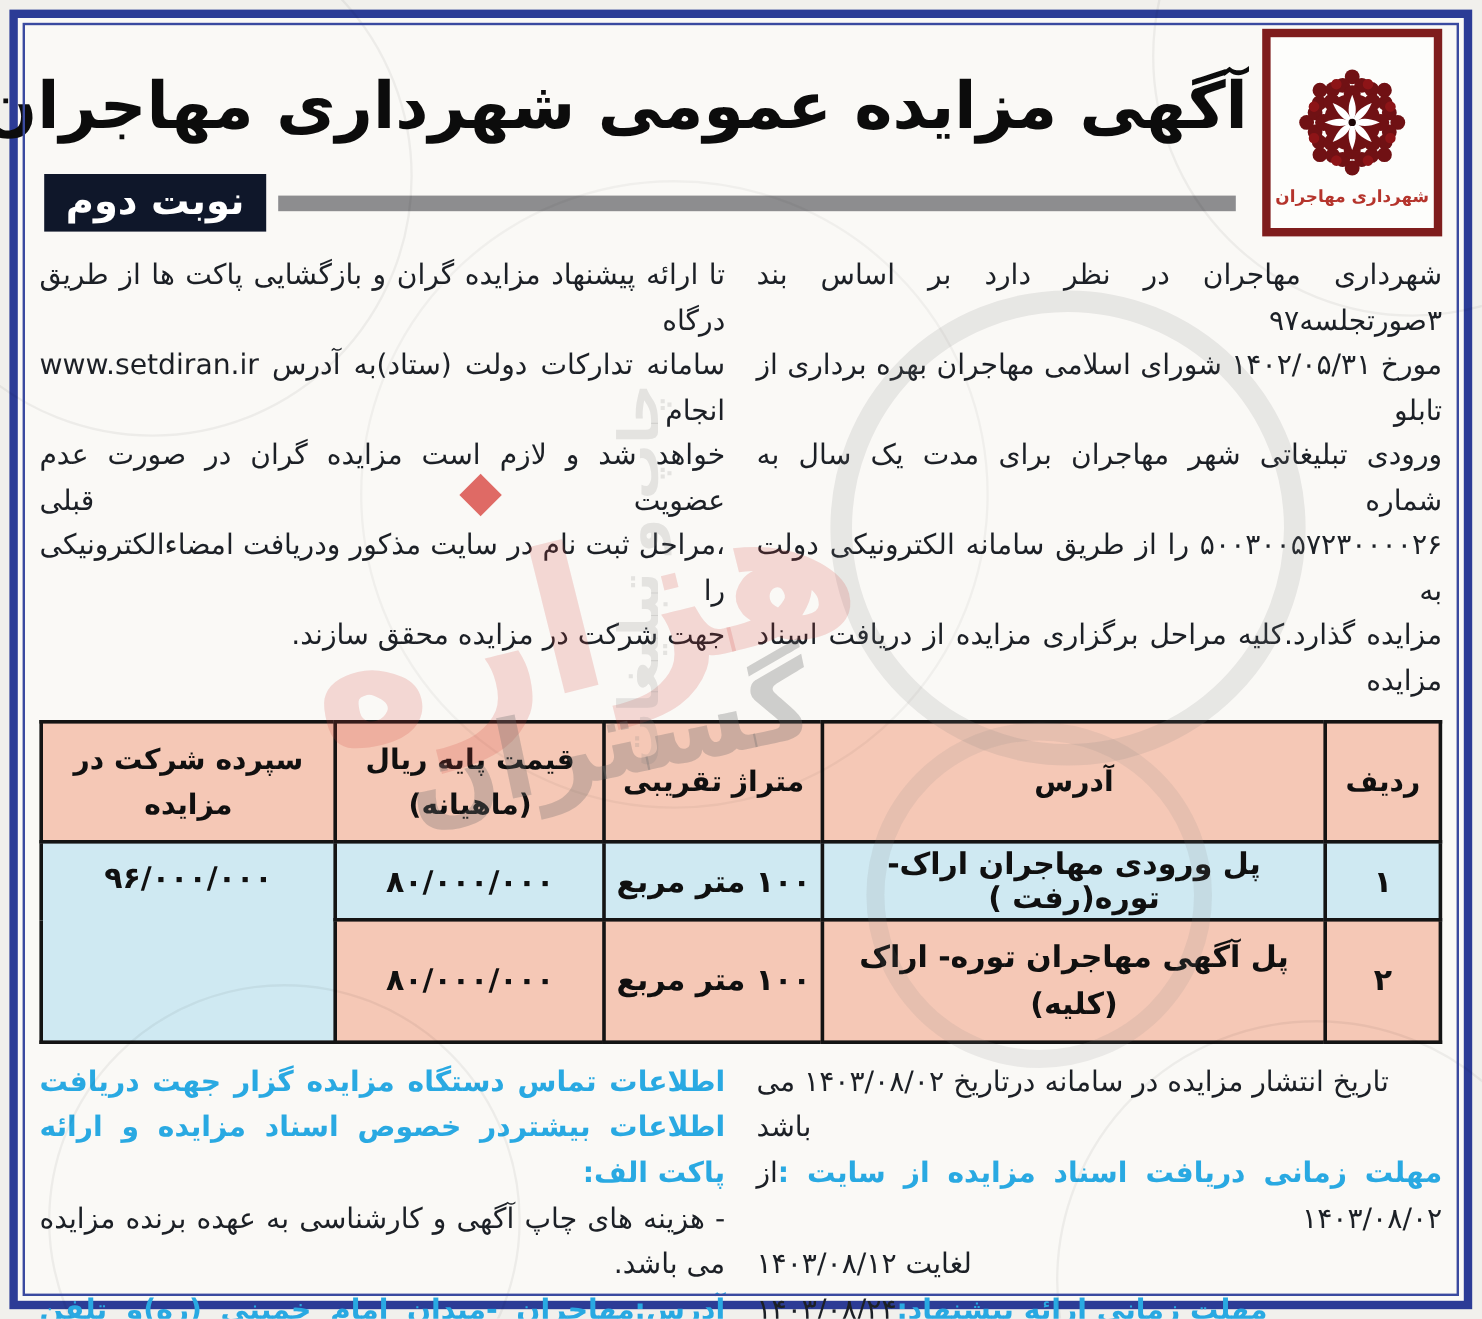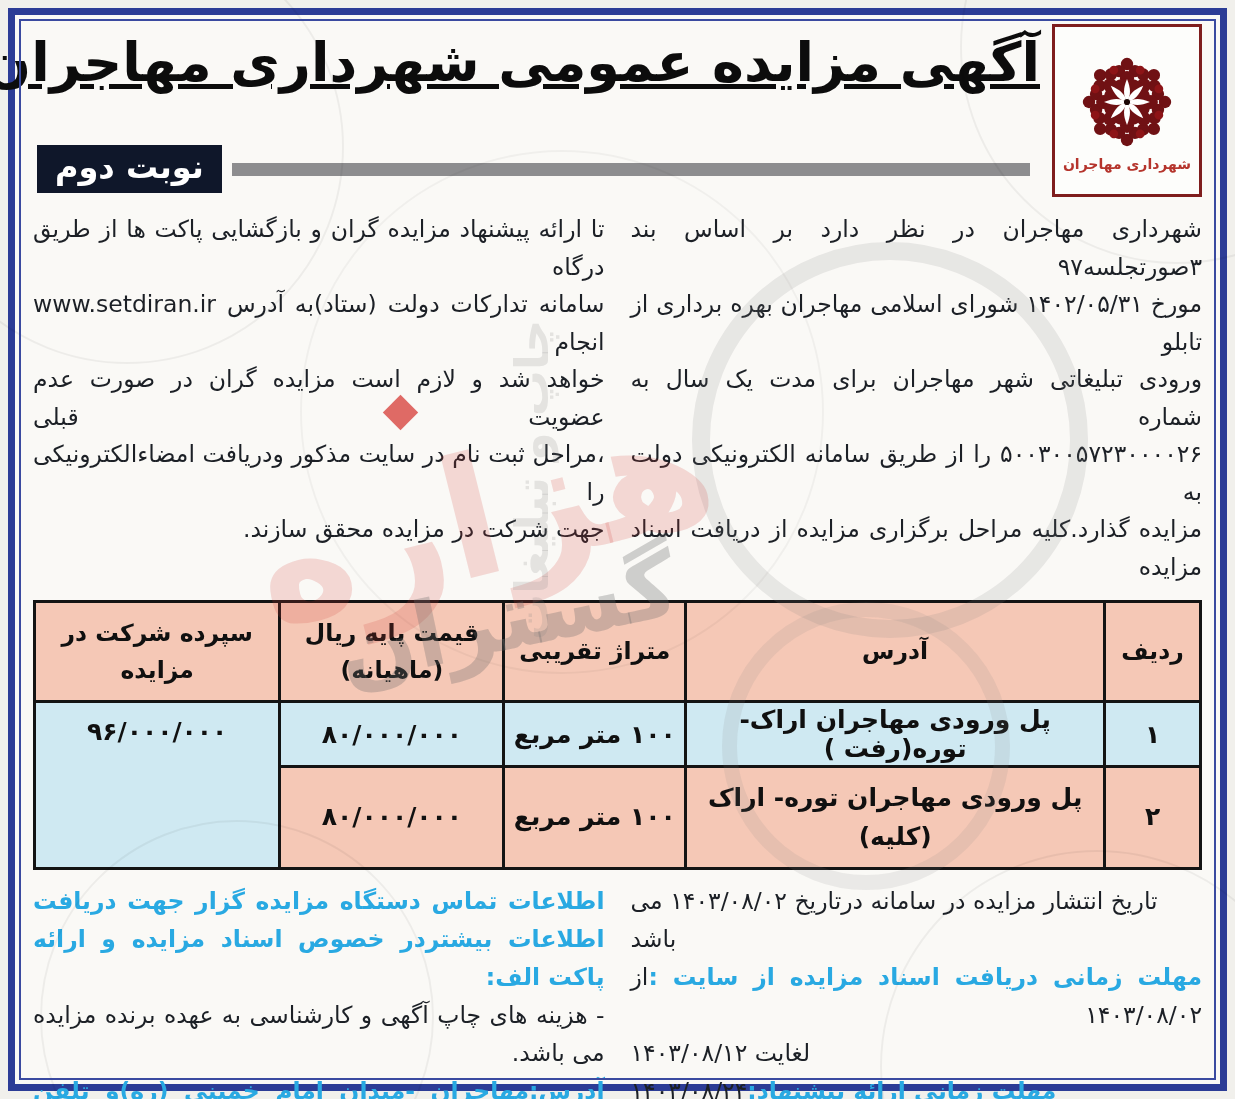--- a/index.html
+++ b/index.html
@@ -13,29 +13,29 @@
     position:relative;width:1235px;height:1099px;direction:rtl;
     background:#f1f0ec;
   }
   .frame{position:absolute;inset:8px;border:7px solid #2c3c96;background:#faf9f6;}
   .frame-inner{position:absolute;inset:19px;border:2px solid #3a4aa0;pointer-events:none;z-index:4;}
   .content{position:absolute;inset:21px;padding:4px 12px 6px;box-sizing:border-box;z-index:2;}
 
   
   .header{display:flex;gap:12px;height:172px;align-items:stretch;}
   .logo-box{
-    width:150px;box-sizing:border-box;border:3px solid #7f1d1d;background:#fdfdfb;
+    width:150px;box-sizing:border-box;border:7px solid #7f1d1d;background:#fdfdfb;
     display:flex;flex-direction:column;align-items:center;justify-content:center;gap:1px;
     margin-top:-1px;
   }
   .logo-caption{font-size:14px;font-weight:bold;color:#b5342c;white-space:nowrap;}
   .header-main{flex:1;position:relative;min-width:0;}
   .title{
-    margin-top:6px;text-align:center;font-size:54px;font-weight:bold;color:#0c0c0c;
-    white-space:nowrap;letter-spacing:-1px;text-decoration:underline;
+    margin-top:32px;text-align:center;font-size:54px;font-weight:bold;color:#0c0c0c;
+    white-space:nowrap;letter-spacing:-1px;
   }
   .badge-row{position:absolute;bottom:4px;right:10px;left:4px;display:flex;align-items:center;gap:10px;}
   .gray-bar{flex:1;height:13px;background:#8d8d8f;}
   .round-badge{
     background:#0f172a;color:#ffffff;font-weight:bold;font-size:32px;
     padding:3px 18px 7px;white-space:nowrap;
   }
 
   
   .cols{display:flex;gap:26px;}
@@ -205,21 +205,21 @@
         <tr class="r1">
           <td>۱</td>
           <td>پل ورودی مهاجران اراک-توره(رفت )</td>
           <td>۱۰۰ متر مربع</td>
           <td>۸۰/۰۰۰/۰۰۰</td>
           <td class="deposit" rowspan="2">۹۶/۰۰۰/۰۰۰</td>
         </tr>
         <tr class="r2">
           <td>۲</td>
           <td>
-            <div>پل ورودی مهاجران توره- اراک</div>
+            <div>پل آگهی مهاجران توره- اراک</div>
             <div>(کلیه)</div>
           </td>
           <td>۱۰۰ متر مربع</td>
           <td>۸۰/۰۰۰/۰۰۰</td>
         </tr>
       </tbody>
     </table>
 
     <div class="cols bottom">
 

